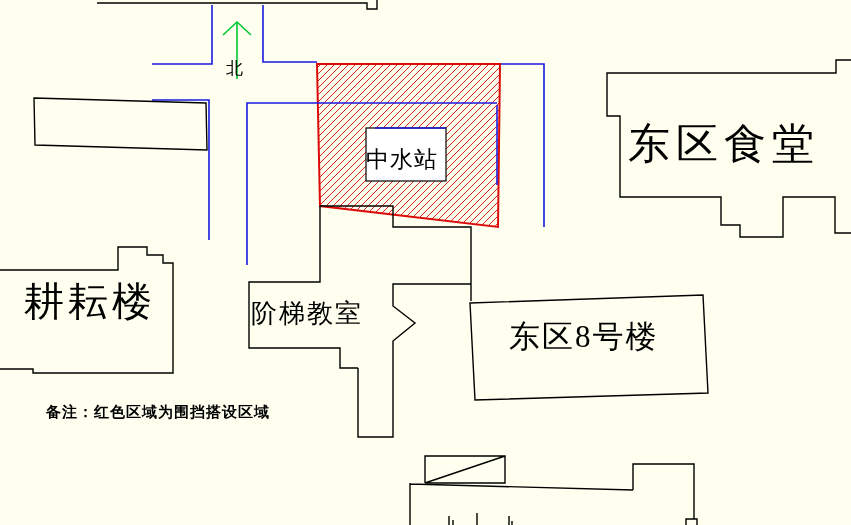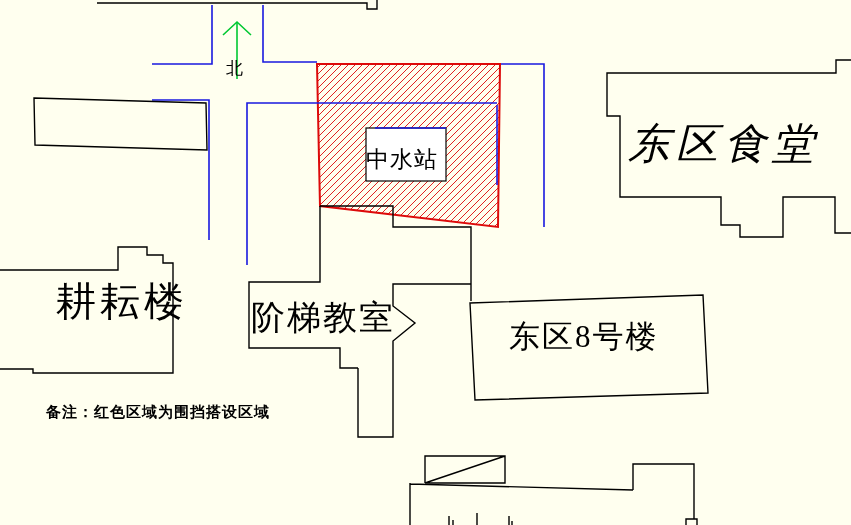--- a/index.html
+++ b/index.html
@@ -11,23 +11,23 @@
     font-family:"Liberation Serif","DejaVu Serif",serif;
   }
   .canvas svg{position:absolute;left:0;top:0;}
   .lbl{
     position:absolute;
     color:#000;
     line-height:1.05;
     white-space:nowrap;
     font-family:"Liberation Serif","DejaVu Serif",serif;
   }
-  .lbl-canteen{left:628px;top:122px;font-size:42px;letter-spacing:6px;font-style:italic;}
-  .lbl-gengyun{left:56px;top:281px;font-size:40px;letter-spacing:4px;}
-  .lbl-lecture{left:251px;top:300px;font-size:34px;letter-spacing:2px;}
+  .lbl-canteen{left:628px;top:122px;font-size:42px;letter-spacing:6px;}
+  .lbl-gengyun{left:24px;top:281px;font-size:40px;letter-spacing:4px;}
+  .lbl-lecture{left:251px;top:300px;font-size:26px;letter-spacing:2px;}
   .lbl-bldg8{left:482px;top:321px;font-size:31px;letter-spacing:2px;margin-left:27px;}
   .lbl-station{left:366px;top:148px;width:72px;text-align:center;font-size:23px;letter-spacing:1px;}
   .lbl-north{left:226px;top:60px;font-size:17px;}
   .lbl-note{left:46px;top:405px;font-size:15px;letter-spacing:1px;font-weight:bold;}
 </style>
 </head>
 <body>
 
 <div class="canvas">
 

